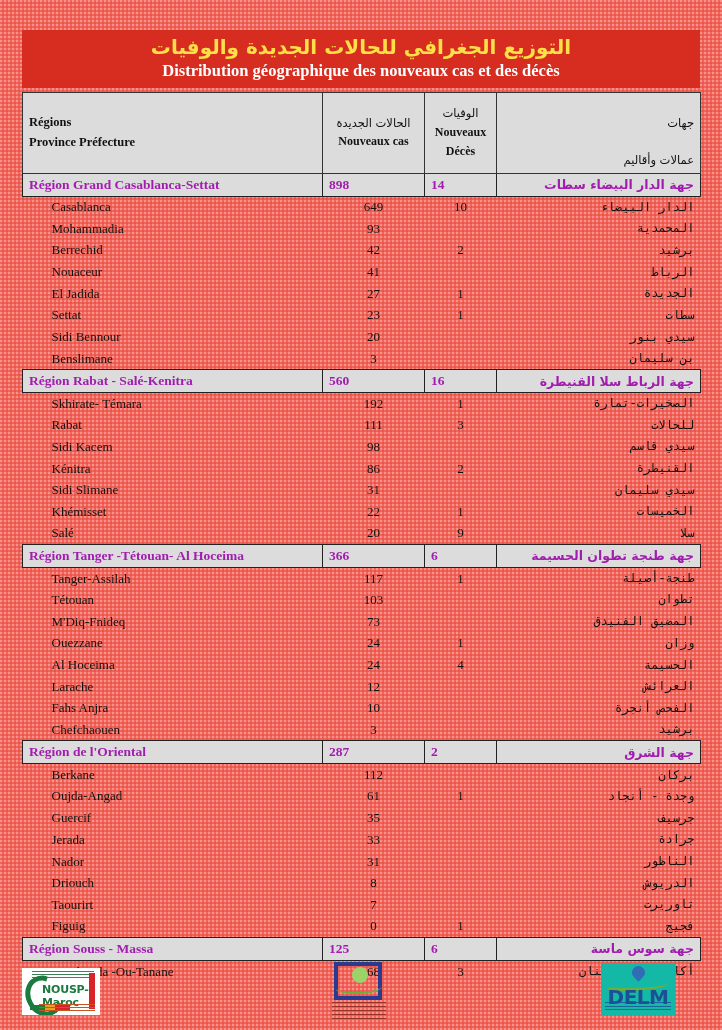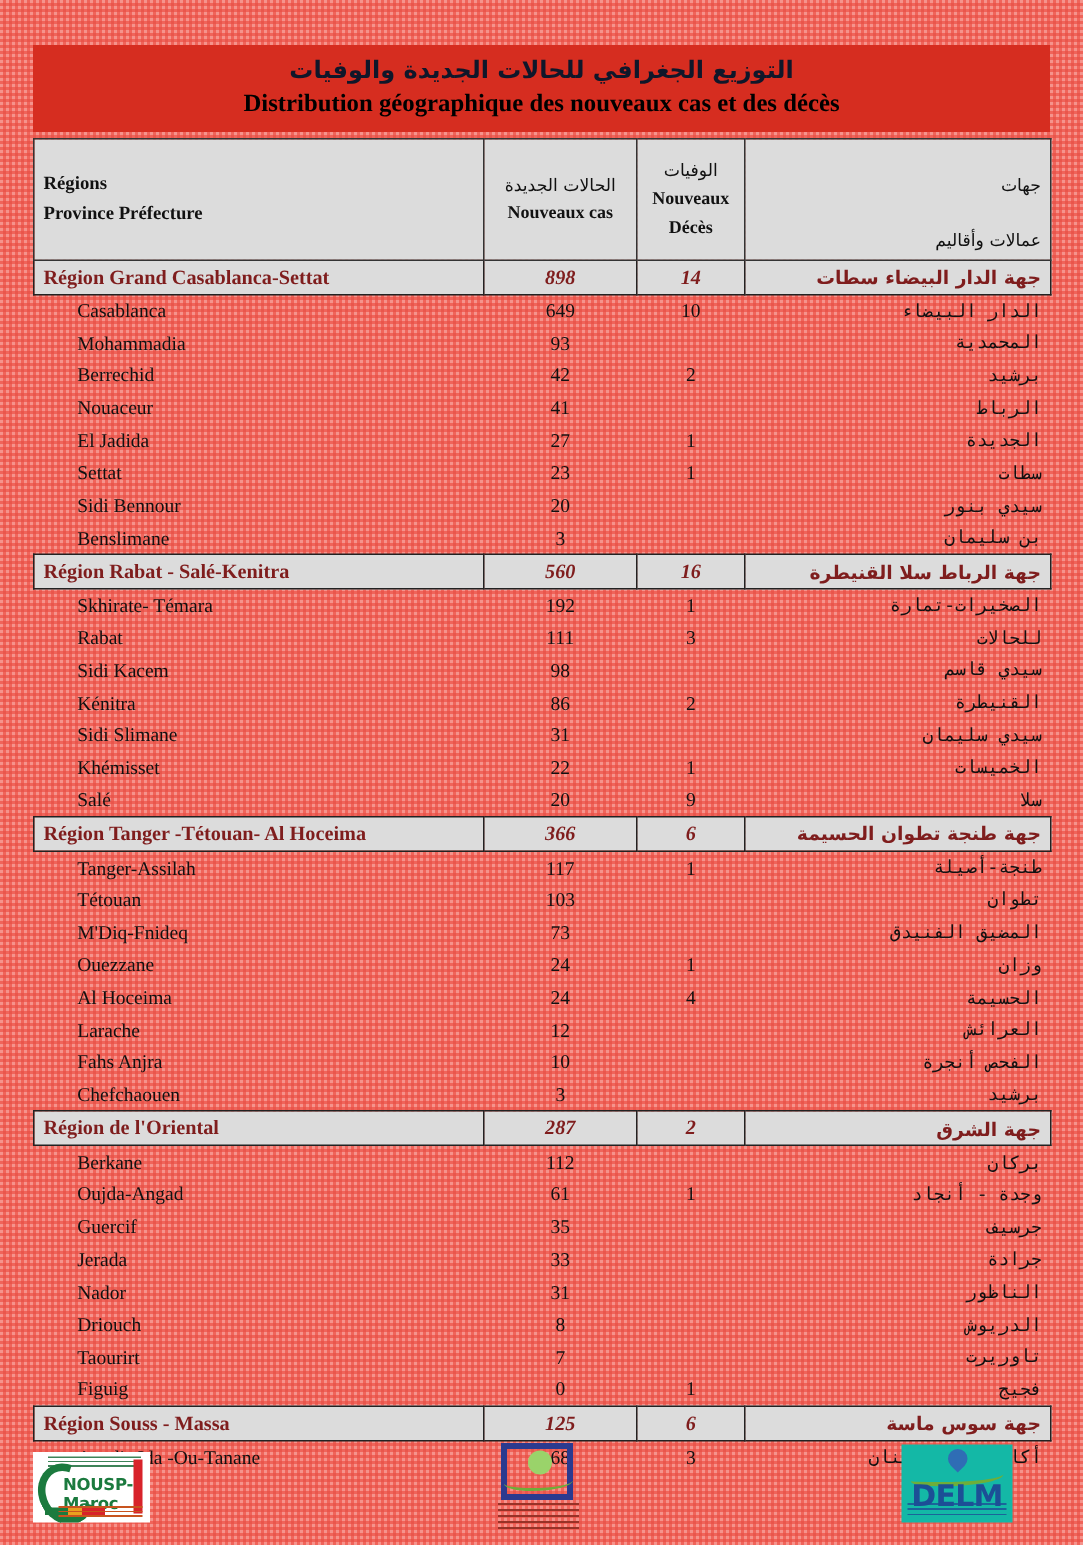--- a/index.html
+++ b/index.html
@@ -16,26 +16,26 @@
   .page{position:relative;width:722px;height:1030px;}
 
   
   .banner{
     position:absolute;left:22px;top:30px;width:678px;height:58px;
     background:#d62d20;
     display:flex;flex-direction:column;align-items:center;justify-content:center;
     box-sizing:border-box;
   }
   .banner .ar{
-    color:#0f172a;font-size:16px;font-weight:bold;direction:rtl;
+    color:#fde047;font-size:20px;font-weight:bold;direction:rtl;
     line-height:1.15;letter-spacing:0px;
     font-family:"DejaVu Sans", sans-serif;
   }
   .banner .fr{
-    color:#000000;font-size:16.5px;font-weight:bold;line-height:1.25;margin-top:2px;
+    color:#ffffff;font-size:16.5px;font-weight:bold;line-height:1.25;margin-top:2px;
     font-family:"Liberation Serif", serif;
   }
 
   
   .tbl{
     position:absolute;left:22px;top:92px;width:678px;
     border-collapse:collapse;table-layout:fixed;
   }
   .tbl col.c1{width:300px;}
   .tbl col.c2{width:102px;}
@@ -52,24 +52,24 @@
   .hdr .num{text-align:center;}
   .hdr .num .l1{font-size:11.5px;font-family:"DejaVu Sans",sans-serif;font-weight:normal;}
   .hdr .num .l2{font-size:12px;}
   .hdr .arb{text-align:right;direction:rtl;font-family:"DejaVu Sans",sans-serif;}
   .hdr .arb .l1,.hdr .arb .l2{font-size:11.5px;font-weight:normal;margin-top:19px;}
 
   
   .reg td{
     background:#dcdcdc;border:1.5px solid #222;
     height:23px;padding:0 6px;box-sizing:border-box;
-    font-size:13.5px;font-weight:bold;color:#7f1d1d;
+    font-size:13.5px;font-weight:bold;color:#a21caf;
   }
   .reg td.name{text-align:left;}
-  .reg td.n{text-align:center;font-style:italic;}
+  .reg td.n{text-align:left;}
   .reg td.arb{text-align:right;direction:rtl;font-family:"DejaVu Sans",sans-serif;font-size:12.5px;}
 
   
   .prov td{
     border:none;height:21.7px;padding:0 6px;box-sizing:border-box;
     font-size:13px;color:#111;background:transparent;
   }
   .prov td.name{text-align:left;padding-left:29px;}
   .prov td.n{text-align:center;}
   .prov td.arb{text-align:right;direction:rtl;font-family:Liberation Mono, monospace;font-size:12px;}

